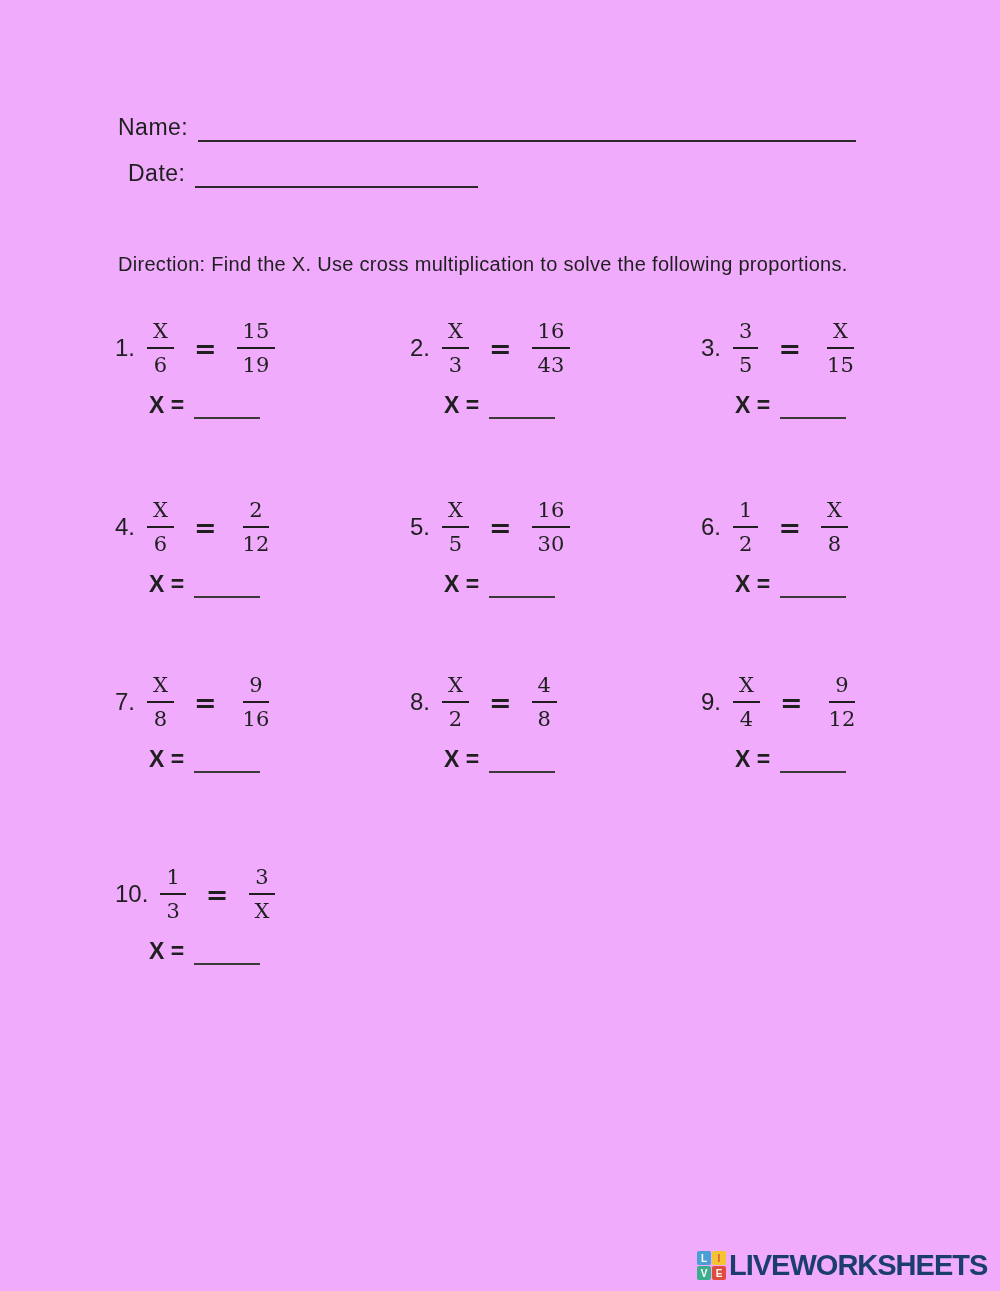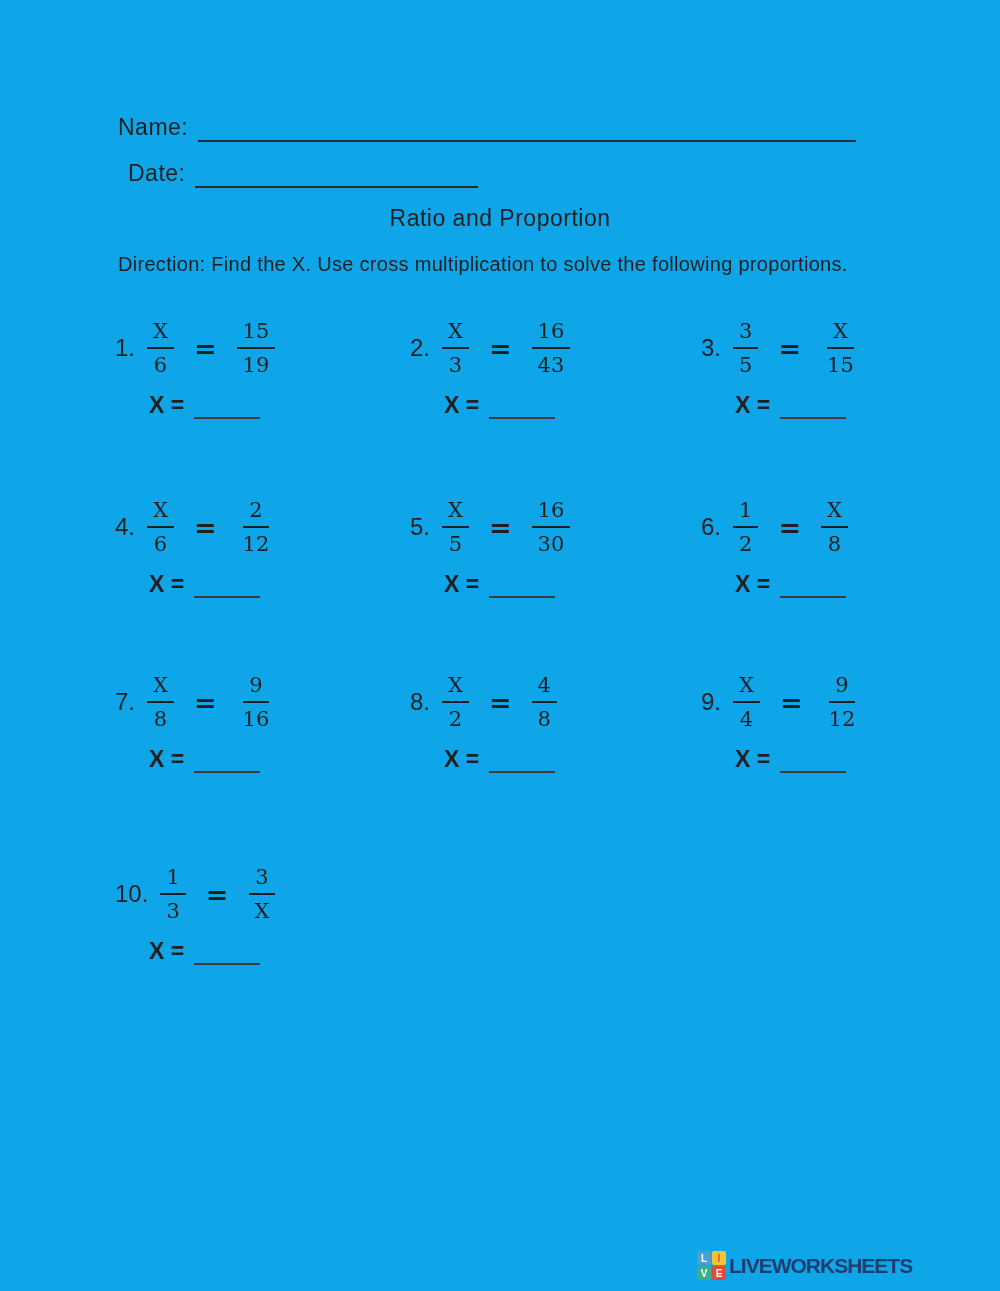--- a/index.html
+++ b/index.html
@@ -1,21 +1,21 @@
 <!DOCTYPE html>
 <html><head>
 <meta charset="utf-8">
 <style>
   * { margin: 0; padding: 0; box-sizing: border-box; }
   html, body { background: #ffffff; }
   .page {
     position: relative;
     width: 1000px;
     height: 1291px;
-    background: #0ea5e9;
+    background: #f0abfc;
     font-family: "Liberation Sans", sans-serif;
     color: #1f1f1f;
     overflow: hidden;
   }
 
   
   .field-row {
     position: absolute;
     display: flex;
     align-items: flex-end;
@@ -110,42 +110,41 @@
   }
   .tile {
     display: flex;
     align-items: center;
     justify-content: center;
     font-size: 10px;
     font-weight: bold;
     border-radius: 2px;
   }
   .wordmark {
-    font-size: 21px;
+    font-size: 29px;
     font-weight: 800;
     letter-spacing: -1px;
     line-height: 1;
   }
 </style>
 </head>
 <body>
 
 <div class="page">
 
   <div class="field-row name-row">
     <span class="label">Name:</span>
     <span class="blank-line"></span>
   </div>
 
   <div class="field-row date-row">
     <span class="label">Date:</span>
     <span class="blank-line"></span>
   </div>
 
-  <div class="title">Ratio and Proportion</div>
 
   <div class="direction">Direction: Find the X. Use cross multiplication to solve the following proportions.</div>
 
   <div class="problem" style="left:115px; top:318px;">
     <div class="equation">
       <span class="pnum">1.</span>
       <span class="frac">
         <span class="num">X</span>
         <span class="den">6</span>
       </span>

